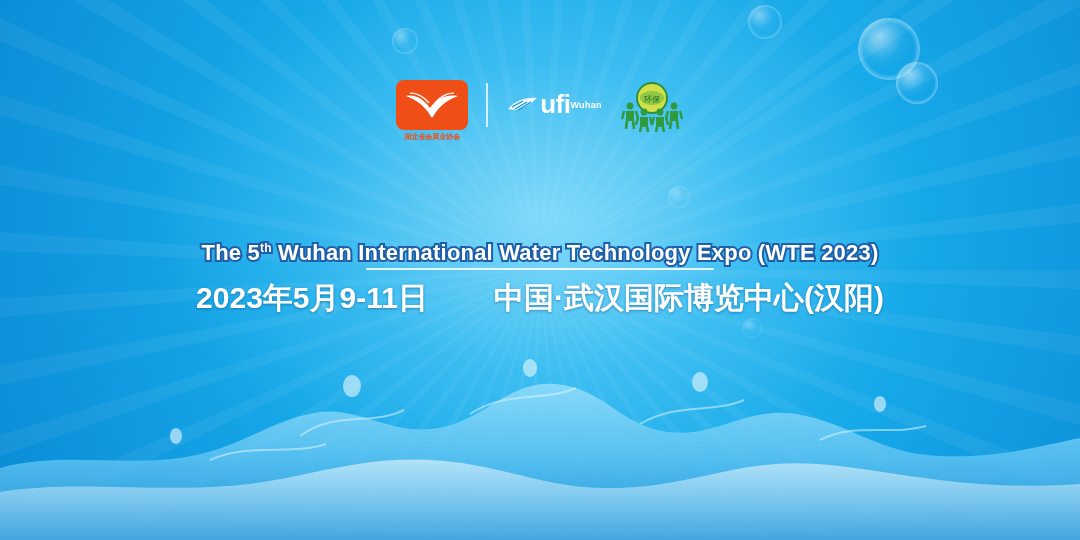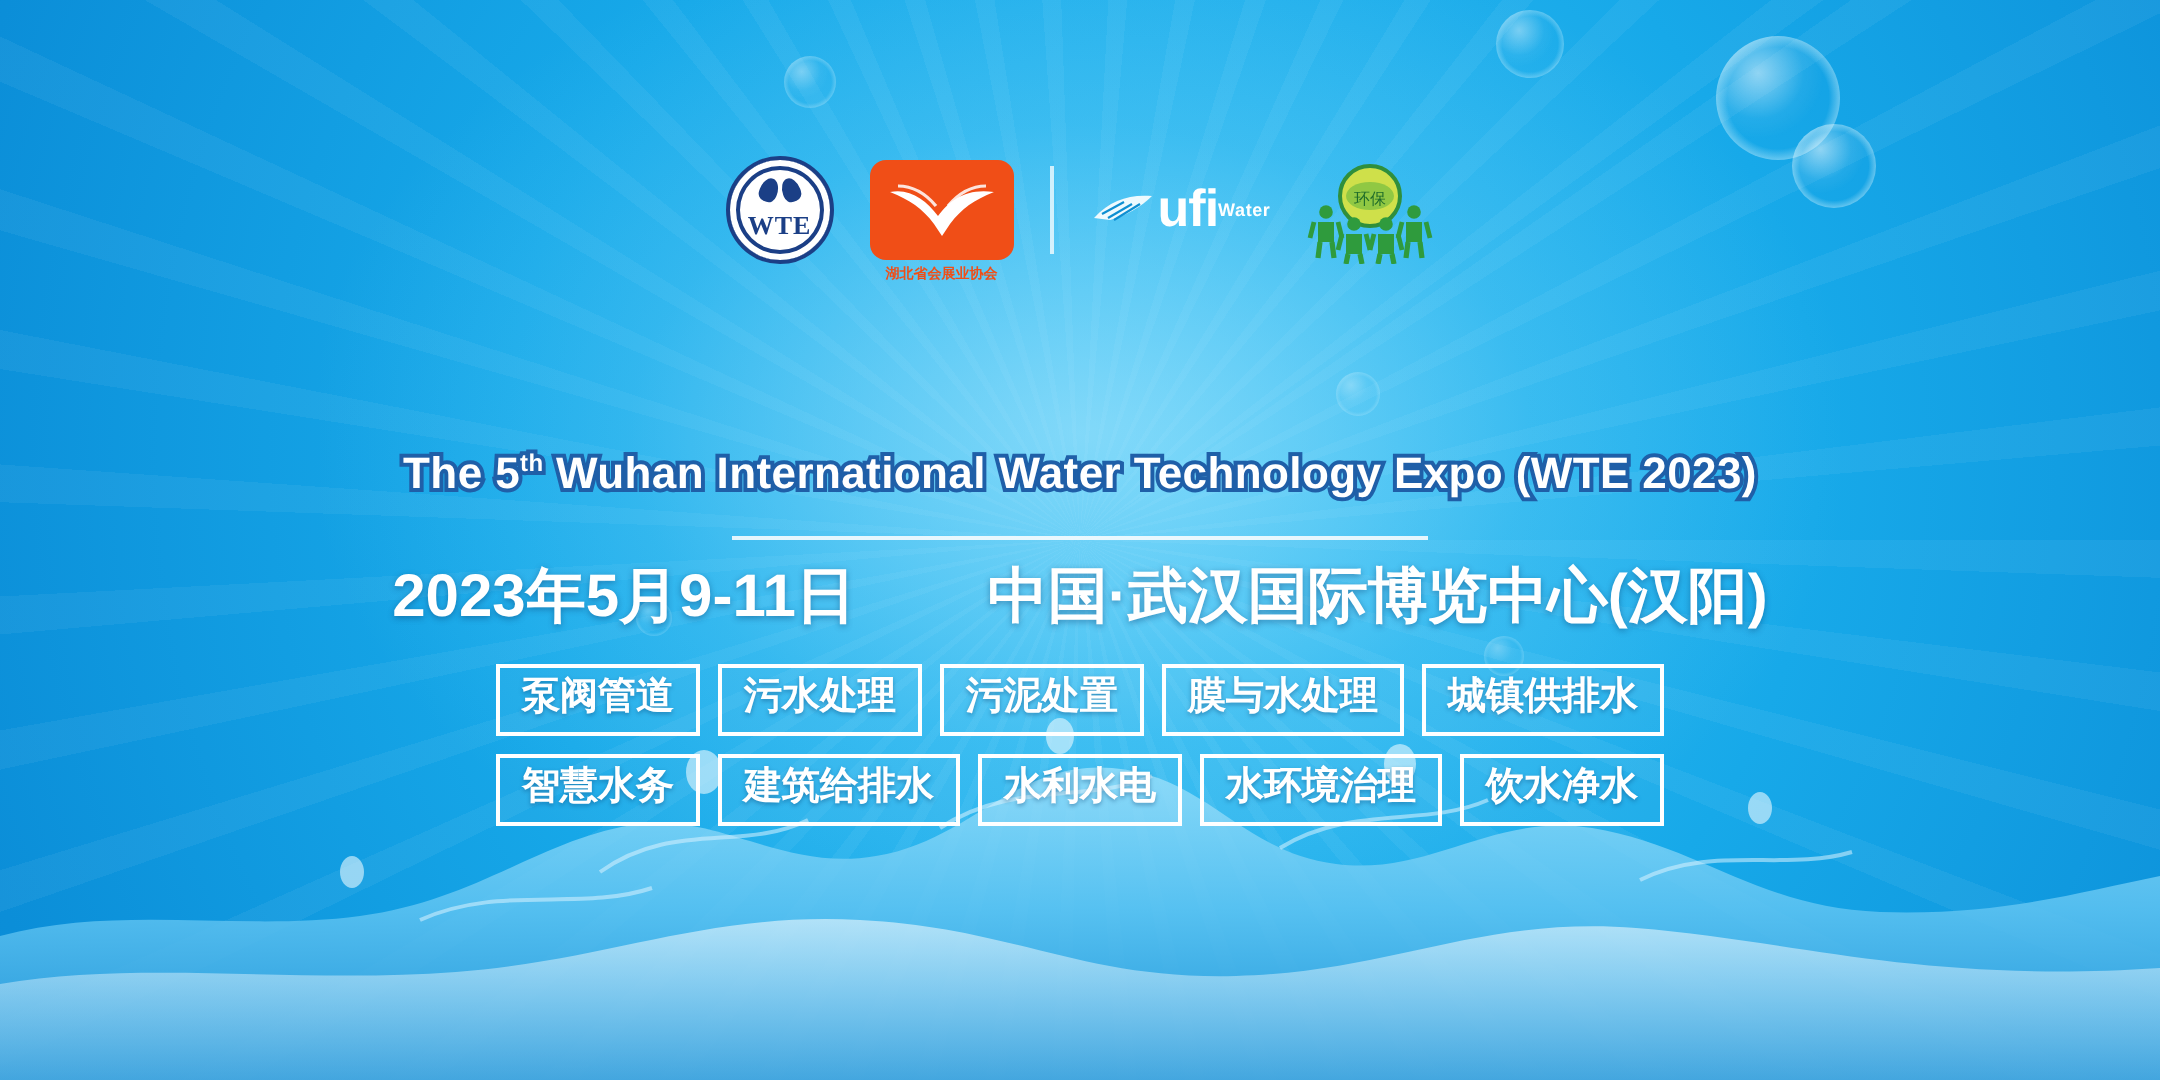--- a/index.html
+++ b/index.html
@@ -143,21 +143,21 @@
     font-family:"DejaVu Sans","Liberation Sans",sans-serif;
     font-size:62px;font-weight:700;line-height:1;
     color:#1b3f86;
     letter-spacing:1px;
     -webkit-text-stroke:7px #ffffff;
     paint-order:stroke fill;
     text-shadow:0 2px 5px rgba(10,60,120,.35);
     white-space:nowrap;
   }
   .subtitle{
-    position:absolute;top:224px;left:0;right:0;text-align:center;
+    position:absolute;top:240px;left:0;right:0;text-align:center;
     font-size:22px;font-weight:700;color:#ffffff;
     letter-spacing:.2px;white-space:nowrap;
     -webkit-text-stroke:4px #1f5fa8;
     paint-order:stroke fill;
   }
   .subtitle sup{font-size:12px;vertical-align:super;}
 
   .hr{
     position:absolute;top:268px;left:366px;width:348px;height:2px;
     background:rgba(255,255,255,.85);
@@ -277,27 +277,20 @@
       <ellipse cx="700" cy="42" rx="8" ry="10"></ellipse>
       <ellipse cx="880" cy="64" rx="6" ry="8"></ellipse>
       <ellipse cx="176" cy="96" rx="6" ry="8"></ellipse>
     </g>
   </svg>
 
   <div class="content">
 
     <div class="logos">
 
-      <div class="logo-wte">
-        <div class="drops">
-          <span class="drop"></span>
-          <span class="drop r"></span>
-        </div>
-        <div class="wte-txt">WTE</div>
-      </div>
 
       <div class="logo-orange">
         <svg width="56" height="30" viewBox="0 0 56 30">
           <path d="M2,6 C12,4 20,10 26,18 C32,10 40,4 54,6 C44,10 38,14 32,22 L28,28 L24,22 C18,14 12,10 2,6 Z" fill="#ffffff"></path>
           <path d="M6,3 C14,3 20,7 25,13" stroke="#ffffff" stroke-width="1.6" fill="none" opacity=".85"></path>
           <path d="M50,3 C42,3 36,7 31,13" stroke="#ffffff" stroke-width="1.6" fill="none" opacity=".85"></path>
         </svg>
         <div class="sub">湖北省会展业协会</div>
       </div>
 
@@ -306,21 +299,21 @@
       <div class="logo-ufi">
         <svg class="swoosh" width="34" height="16" viewBox="0 0 34 16">
           <path d="M2,13 C10,4 20,1 31,2 C26,7 18,12 10,14 Z" fill="#ffffff" opacity=".9"></path>
           <g stroke="#0e8fd2" stroke-width="1.1">
             <path d="M6,11 L17,5"></path>
               <path d="M9,13 L21,6"></path>
               <path d="M12,14 L25,6"></path>
           </g>
         </svg>
         <div class="ufi-txt">ufi</div>
-        <div class="member">Water</div>
+        <div class="member">Wuhan</div>
       </div>
 
       <div class="logo-green">
         <svg width="64" height="54" viewBox="0 0 64 54">
           <circle cx="32" cy="20" r="15" fill="#cfe04a" stroke="#2f8f3c" stroke-width="2"></circle>
           <path d="M20,20 a12,7 0 0 0 24,0 a12,7 0 0 0 -24,0" fill="#7fc241" opacity=".8"></path>
           <text x="32" y="24" font-size="8" text-anchor="middle" fill="#1d6b2a" font-family="'Liberation Sans',sans-serif">环保</text>
           <g fill="#2f9b3d">
             <g>
                 <circle cx="10" cy="28" r="3.4"></circle>
@@ -354,31 +347,15 @@
 
     <div class="subtitle"><span>The 5</span><sup>th</sup><span> Wuhan International Water Technology Expo (WTE 2023)</span></div>
 
     <div class="hr"></div>
 
     <div class="meta">
       <span>2023年5月9-11日</span>
       <span>中国·武汉国际博览中心(汉阳)</span>
     </div>
 
-    <div class="tags">
-      <div class="tag-row">
-        <span class="tag">泵阀管道</span>
-        <span class="tag">污水处理</span>
-        <span class="tag">污泥处置</span>
-        <span class="tag">膜与水处理</span>
-        <span class="tag">城镇供排水</span>
-      </div>
-      <div class="tag-row">
-        <span class="tag">智慧水务</span>
-        <span class="tag">建筑给排水</span>
-        <span class="tag">水利水电</span>
-        <span class="tag">水环境治理</span>
-        <span class="tag">饮水净水</span>
-      </div>
-    </div>
 
   </div>
 </div>
 
 </body></html>

